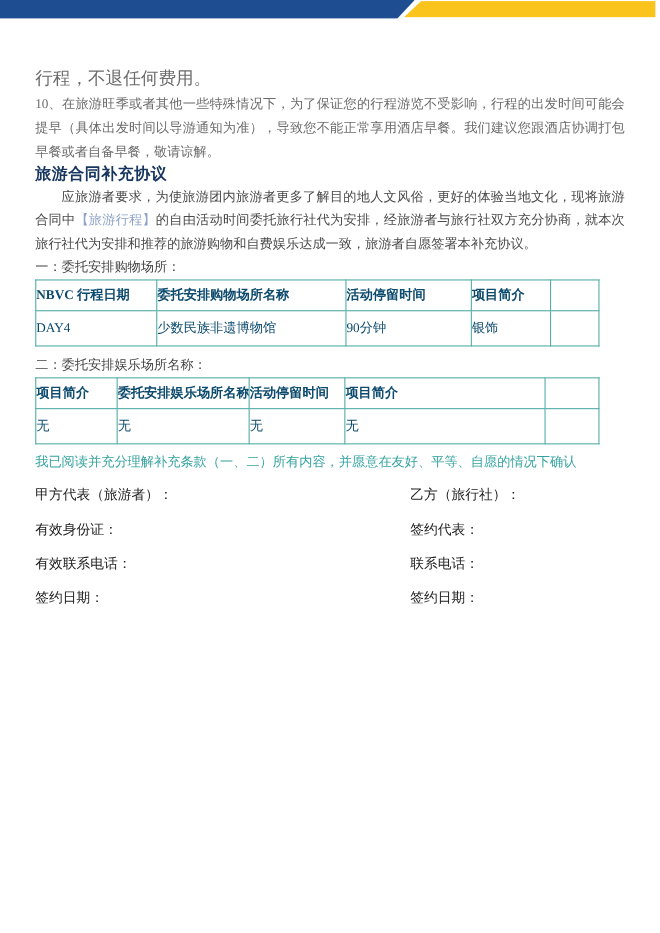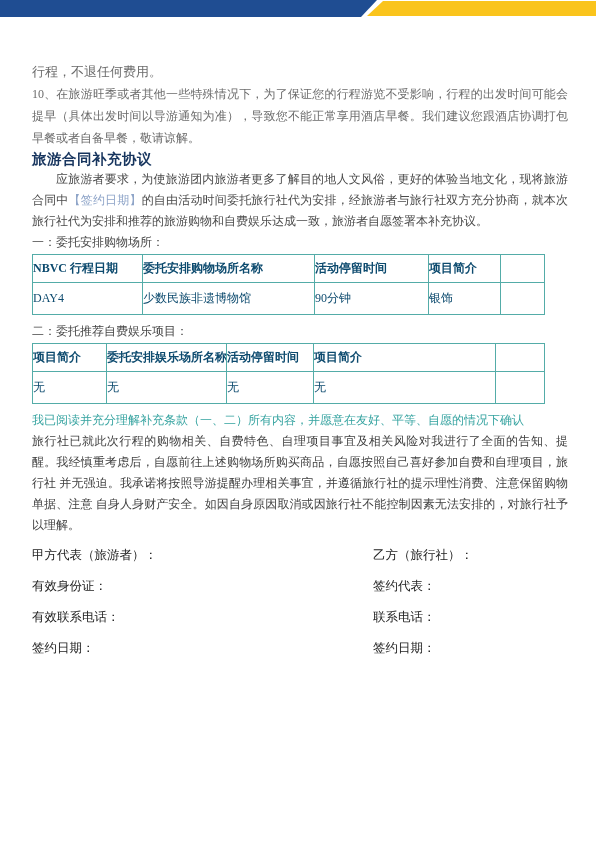--- a/index.html
+++ b/index.html
@@ -23,21 +23,21 @@
   }
   .topbar .yellow-stripe {
     position: absolute; left: 0; top: 1px; width: 600px; height: 15px;
     background: #fac41c;
     clip-path: polygon(383px 0, 596px 0, 596px 100%, 367px 100%);
   }
   
   .content { padding: 0 32px; }
   .intro-line {
     margin-top: 44px;
-    font-size: 13px; line-height: 22px; color: #6b6b6b;
+    font-size: 16px; line-height: 22px; color: #6b6b6b;
     text-align: justify;
   }
   .clause-10 {
     font-size: 12px; line-height: 22px; color: #6b6b6b;
     text-align: justify;
   }
   .doc-title {
     font-size: 14.5px; line-height: 20px; font-weight: bold;
     color: #17355e; letter-spacing: 0.5px;
   }
@@ -89,21 +89,21 @@
   </div>
 
   <div class="content">
 
     <p class="intro-line">行程，不退任何费用。</p>
 
     <p class="clause-10">10、在旅游旺季或者其他一些特殊情况下，为了保证您的行程游览不受影响，行程的出发时间可能会提早（具体出发时间以导游通知为准），导致您不能正常享用酒店早餐。我们建议您跟酒店协调打包早餐或者自备早餐，敬请谅解。</p>
 
     <h1 class="doc-title">旅游合同补充协议</h1>
 
-    <p class="lead"><span>应旅游者要求，为使旅游团内旅游者更多了解目的地人文风俗，更好的体验当地文化，现将旅游合同中</span><span class="highlight">【签约日期】</span><span>的自由活动时间委托旅行社代为安排，经旅游者与旅行社双方充分协商，就本次旅行社代为安排和推荐的旅游购物和自费娱乐达成一致，旅游者自愿签署本补充协议。</span></p>
+    <p class="lead"><span>应旅游者要求，为使旅游团内旅游者更多了解目的地人文风俗，更好的体验当地文化，现将旅游合同中</span><span class="highlight">【旅游行程】</span><span>的自由活动时间委托旅行社代为安排，经旅游者与旅行社双方充分协商，就本次旅行社代为安排和推荐的旅游购物和自费娱乐达成一致，旅游者自愿签署本补充协议。</span></p>
 
     <p class="sec-caption">一：委托安排购物场所：</p>
 
     <table class="teal-table">
       <colgroup>
         <col style="width:110px">
           <col style="width:172px">
           <col style="width:114px">
         <col style="width:72px">
           <col style="width:44px">
@@ -121,21 +121,21 @@
         <tr>
           <td>DAY4</td>
           <td>少数民族非遗博物馆</td>
           <td>90分钟</td>
           <td>银饰</td>
           <td></td>
         </tr>
       </tbody>
     </table>
 
-    <p class="sec-caption">二：委托推荐自费娱乐项目：</p>
+    <p class="sec-caption">二：委托安排娱乐场所名称：</p>
 
     <table class="teal-table">
       <colgroup>
         <col style="width:74px">
           <col style="width:120px">
           <col style="width:87px">
         <col style="width:182px">
           <col style="width:49px">
       </colgroup>
       <thead>
@@ -153,21 +153,20 @@
           <td>无</td>
           <td>无</td>
           <td>无</td>
           <td></td>
         </tr>
       </tbody>
     </table>
 
     <p class="confirm">我已阅读并充分理解补充条款（一、二）所有内容，并愿意在友好、平等、自愿的情况下确认</p>
 
-    <p class="statement">旅行社已就此次行程的购物相关、自费特色、自理项目事宜及相关风险对我进行了全面的告知、提醒。我经慎重考虑后，自愿前往上述购物场所购买商品，自愿按照自己喜好参加自费和自理项目，旅行社 并无强迫。我承诺将按照导游提醒办理相关事宜，并遵循旅行社的提示理性消费、注意保留购物单据、注意 自身人身财产安全。如因自身原因取消或因旅行社不能控制因素无法安排的，对旅行社予以理解。</p>
 
     <div class="sign-grid">
       <div class="sign-col-left">
         <p class="sign-row">甲方代表（旅游者）：</p>
         <p class="sign-row">有效身份证：</p>
         <p class="sign-row">有效联系电话：</p>
         <p class="sign-row">签约日期：</p>
       </div>
       <div class="sign-col-right">
         <p class="sign-row">乙方（旅行社）：</p>

